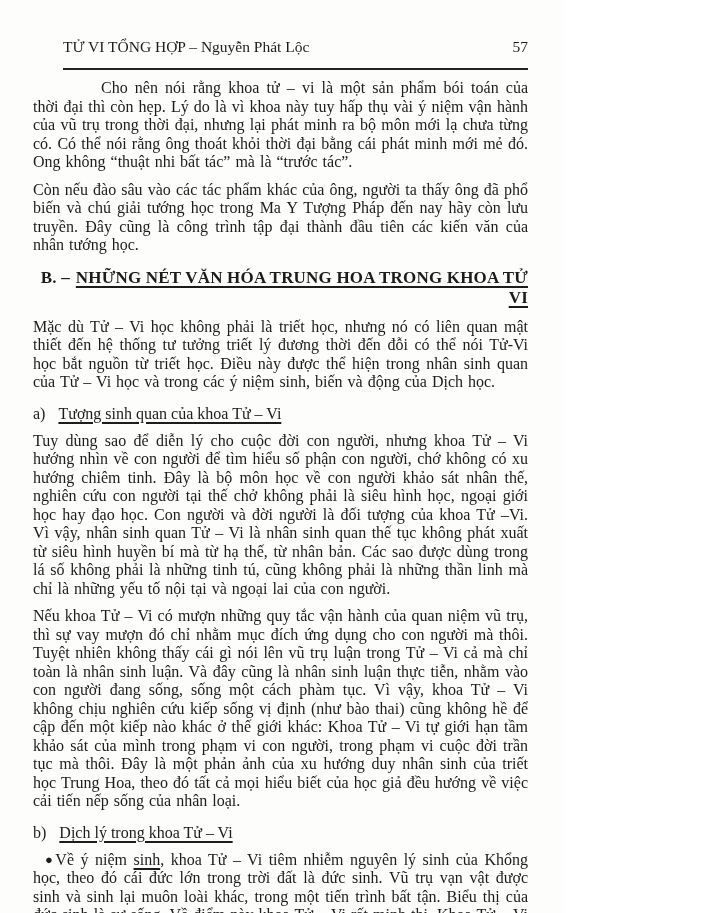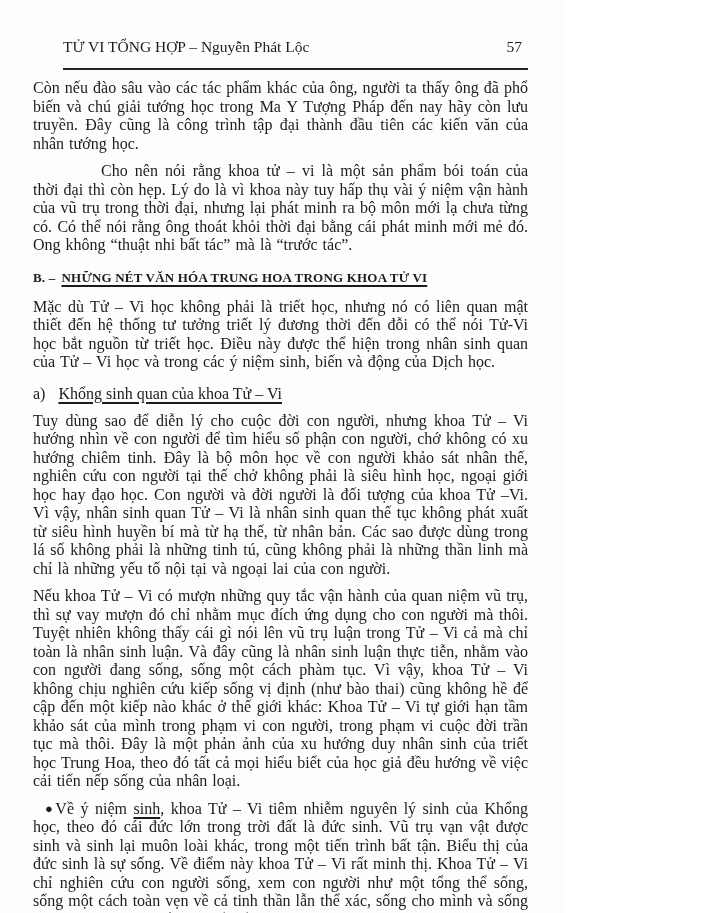--- a/index.html
+++ b/index.html
@@ -17,40 +17,41 @@
     overflow: hidden;
   }
   .running-header {
     display: flex;
     justify-content: space-between;
     align-items: baseline;
     margin-left: 30px;
     font-size: 15.5px;
     line-height: 18px;
   }
-  .page-number { margin-right: 6px; font-family: Liberation Serif, serif; }
+  .page-number { margin-right: 0; font-family: Liberation Serif, serif; }
   .header-rule {
     border: none;
     border-top: 2px solid #242424;
     margin: 12px 0 9px 30px;
     height: 0;
   }
   p.para {
     margin: 9px 0;
     text-align: justify;
     word-spacing: 1px;
   }
   p.indent-first { text-indent: 68px; }
   p.bullet-para { text-indent: 12px; }
   .heading-main {
-    font-size: 13px;
+    font-size: 17px;
     font-weight: bold;
     letter-spacing: 0.2px;
     margin: 13px 0 10px;
     line-height: 20px;
+    text-align: right;
   }
   .heading-sub {
     font-size: 16px;
     font-weight: normal;
     margin: 12px 0 9px;
     line-height: 19px;
   }
   .u {
     text-decoration: underline;
     text-underline-offset: 3px;
@@ -66,33 +67,34 @@
 
 <div class="page">
 
   <div class="running-header">
     <span>TỬ VI TỔNG HỢP – Nguyễn Phát Lộc</span>
     <span class="page-number">57</span>
   </div>
 
   <hr class="header-rule">
 
+  <p class="para indent-first">Cho nên nói rằng khoa tử – vi là một sản phẩm bói toán của thời đại thì còn hẹp.  Lý do là vì khoa này tuy hấp thụ vài ý niệm vận hành của vũ trụ trong thời đại, nhưng lại phát minh ra bộ môn mới lạ chưa từng có.  Có thể nói rằng ông thoát khỏi thời đại bằng cái phát minh mới mẻ đó.  Ong không “thuật nhi bất tác” mà là “trước tác”.</p>
+
   <p class="para">Còn nếu đào sâu vào các tác phẩm khác của ông, người ta thấy ông đã phổ biến và chú giải tướng học trong Ma Y Tượng Pháp đến nay hãy còn lưu truyền.  Đây cũng là công trình tập đại thành đầu tiên các kiến văn của nhân tướng học.</p>
-
-  <p class="para indent-first">Cho nên nói rằng khoa tử – vi là một sản phẩm bói toán của thời đại thì còn hẹp.  Lý do là vì khoa này tuy hấp thụ vài ý niệm vận hành của vũ trụ trong thời đại, nhưng lại phát minh ra bộ môn mới lạ chưa từng có.  Có thể nói rằng ông thoát khỏi thời đại bằng cái phát minh mới mẻ đó.  Ong không “thuật nhi bất tác” mà là “trước tác”.</p>
 
   <div class="heading-main"><span class="hprefix">B. –</span><span class="u">NHỮNG NÉT VĂN HÓA TRUNG HOA TRONG KHOA TỬ VI</span></div>
 
 
 
   <p class="para">Mặc dù Tử – Vi học không phải là triết học, nhưng nó có liên quan mật thiết đến hệ thống tư tưởng triết lý đương thời đến đỗi có thể nói Tử-Vi học bắt nguồn từ triết học.  Điều này được thể hiện trong nhân sinh quan của Tử – Vi học và trong các ý niệm sinh, biến và động của Dịch học.</p>
 
-  <div class="heading-sub"><span class="hprefix hprefix-wide">a)</span><span class="u">Khổng sinh quan của khoa Tử – Vi</span></div>
+  <div class="heading-sub"><span class="hprefix hprefix-wide">a)</span><span class="u">Tượng sinh quan của khoa Tử – Vi</span></div>
 
   <p class="para">Tuy dùng sao để diễn lý cho cuộc đời con người, nhưng khoa Tử – Vi hướng nhìn về con người để tìm hiểu số phận con người, chớ không có xu hướng chiêm tinh.  Đây là bộ môn học về con người khảo sát nhân thế, nghiên cứu con người tại thế chở không phải là siêu hình học, ngoại giới học hay đạo học.  Con người và đời người là đối tượng của khoa Tử –Vi.  Vì vậy, nhân sinh quan Tử – Vi là nhân sinh quan thế tục không phát xuất từ siêu hình huyền bí mà từ hạ thế, từ nhân bản.  Các sao được dùng trong lá số không phải là những tinh tú, cũng không phải là những thần linh mà chỉ là những yếu tố nội tại và ngoại lai của con người.</p>
 
   <p class="para">Nếu khoa Tử – Vi có mượn những quy tắc vận hành của quan niệm vũ trụ, thì sự vay mượn đó chỉ nhằm mục đích ứng dụng cho con người mà thôi.  Tuyệt nhiên không thấy cái gì nói lên vũ trụ luận trong Tử – Vi cả mà chỉ toàn là nhân sinh luận.  Và đây cũng là nhân sinh luận thực tiễn, nhằm vào con người đang sống, sống một cách phàm tục.  Vì vậy, khoa Tử – Vi không chịu nghiên cứu kiếp sống vị định (như bào thai) cũng không hề để cập đến một kiếp nào khác ở thế giới khác:  Khoa Tử – Vi tự giới hạn tầm khảo sát của mình trong phạm vi con người, trong phạm vi cuộc đời trần tục mà thôi.  Đây là một phản ảnh của xu hướng duy nhân sinh của triết học Trung Hoa, theo đó tất cả mọi hiểu biết của học giả đều hướng về việc cải tiến nếp sống của nhân loại.</p>
 
+  <div class="heading-sub"><span class="hprefix hprefix-wide">b)</span><span class="u">Dịch lý trong khoa Tử – Vi</span></div>
 
 
   <p class="para bullet-para"><span class="bullet-marker">●</span><span>Về ý niệm </span><span class="u">sinh</span><span>, khoa Tử – Vi tiêm nhiễm nguyên lý sinh của Khổng học, theo đó cái đức lớn trong trời đất là đức sinh.  Vũ trụ vạn vật được sinh và sinh lại muôn loài khác, trong một tiến trình bất tận. Biểu thị của đức sinh là sự sống.  Về điểm này khoa Tử – Vi rất minh thị.  Khoa Tử – Vi chỉ nghiên cứu con người sống, xem con người như một tổng thể sống, sống một cách toàn vẹn về cả tinh thần lẫn thể xác, sống cho mình và sống chung với xã hội.  Để giữ chất sống này, khoa Tử –</span></p>
 
 </div>
 
 </body></html>

